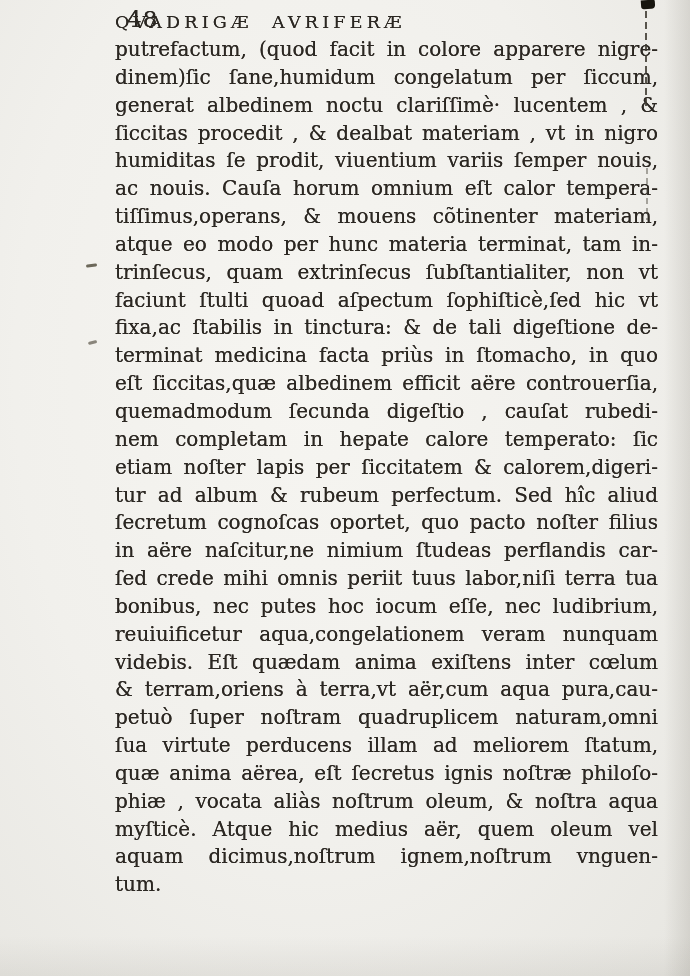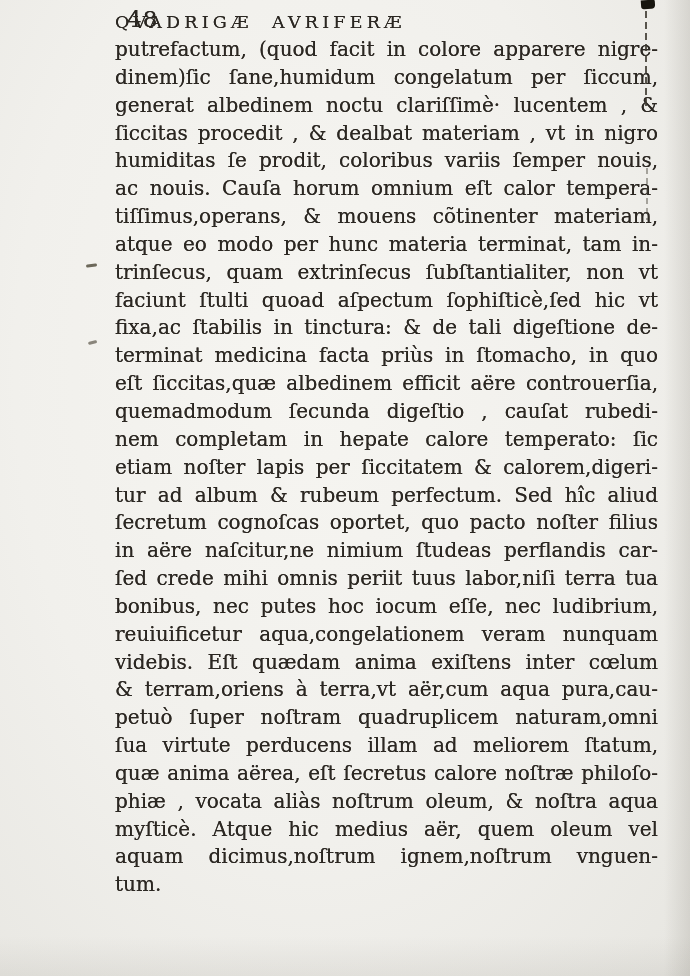--- a/index.html
+++ b/index.html
@@ -87,21 +87,21 @@
     <span class="page-number">48</span>
     <span class="running-title">QVADRIGÆ  AVRIFERÆ</span>
   </div>
 
   <div class="textblock" id="textblock">
 
   <div class="line">putrefactum, (quod facit in colore apparere nigre-</div>
       <div class="line">dinem)ſic ſane,humidum congelatum per ſiccum,</div>
       <div class="line">generat albedinem noctu clariſſimè· lucentem , &amp;</div>
       <div class="line">ſiccitas procedit , &amp; dealbat materiam , vt in nigro</div>
-      <div class="line">humiditas ſe prodit, coloribus variis ſemper nouis,</div>
+      <div class="line">humiditas ſe prodit, viuentium variis ſemper nouis,</div>
       <div class="line">ac nouis. Cauſa horum omnium eſt calor tempera-</div>
       <div class="line">tiſſimus,operans, &amp; mouens cõtinenter materiam,</div>
       <div class="line">atque eo modo per hunc materia terminat, tam in-</div>
       <div class="line">trinſecus, quam extrinſecus ſubſtantialiter, non vt</div>
       <div class="line">faciunt ſtulti quoad aſpectum ſophiſticè,ſed hic vt</div>
       <div class="line">fixa,ac ſtabilis in tinctura: &amp; de tali digeſtione de-</div>
       <div class="line">terminat medicina facta priùs in ſtomacho, in quo</div>
       <div class="line">eſt ſiccitas,quæ albedinem efficit aëre controuerſia,</div>
       <div class="line">quemadmodum ſecunda digeſtio , cauſat rubedi-</div>
       <div class="line">nem completam in hepate calore temperato: ſic</div>
@@ -109,21 +109,21 @@
       <div class="line">tur ad album &amp; rubeum perfectum.  Sed hîc aliud</div>
       <div class="line">ſecretum cognoſcas oportet, quo pacto noſter filius</div>
       <div class="line">in aëre naſcitur,ne nimium ſtudeas perflandis car-</div>
       <div class="line">ſed crede mihi omnis periit tuus labor,niſi terra tua</div>
       <div class="line">bonibus, nec putes hoc iocum eſſe, nec ludibrium,</div>
       <div class="line">reuiuificetur aqua,congelationem veram nunquam</div>
       <div class="line">videbis.  Eſt quædam anima exiſtens inter cœlum</div>
       <div class="line">&amp; terram,oriens à terra,vt aër,cum aqua pura,cau-</div>
       <div class="line">petuò ſuper noſtram quadruplicem naturam,omni</div>
       <div class="line">ſua virtute perducens illam ad meliorem ſtatum,</div>
-      <div class="line">quæ anima aërea, eſt ſecretus calore noſtræ philoſo-</div>
+      <div class="line">quæ anima aërea, eſt ſecretus ignis noſtræ philoſo-</div>
       <div class="line">phiæ , vocata aliàs noſtrum oleum, &amp; noſtra aqua</div>
       <div class="line">myſticè.   Atque hic medius aër, quem oleum vel</div>
       <div class="line">aquam dicimus,noſtrum ignem,noſtrum vnguen-</div>
       <div class="catchword">tum.</div>
     </div>
 
   <div class="corner-blob"></div>
   <div class="edge-line-upper"></div>
   <div class="edge-line-lower"></div>
   <div class="margin-dash-1"></div>

